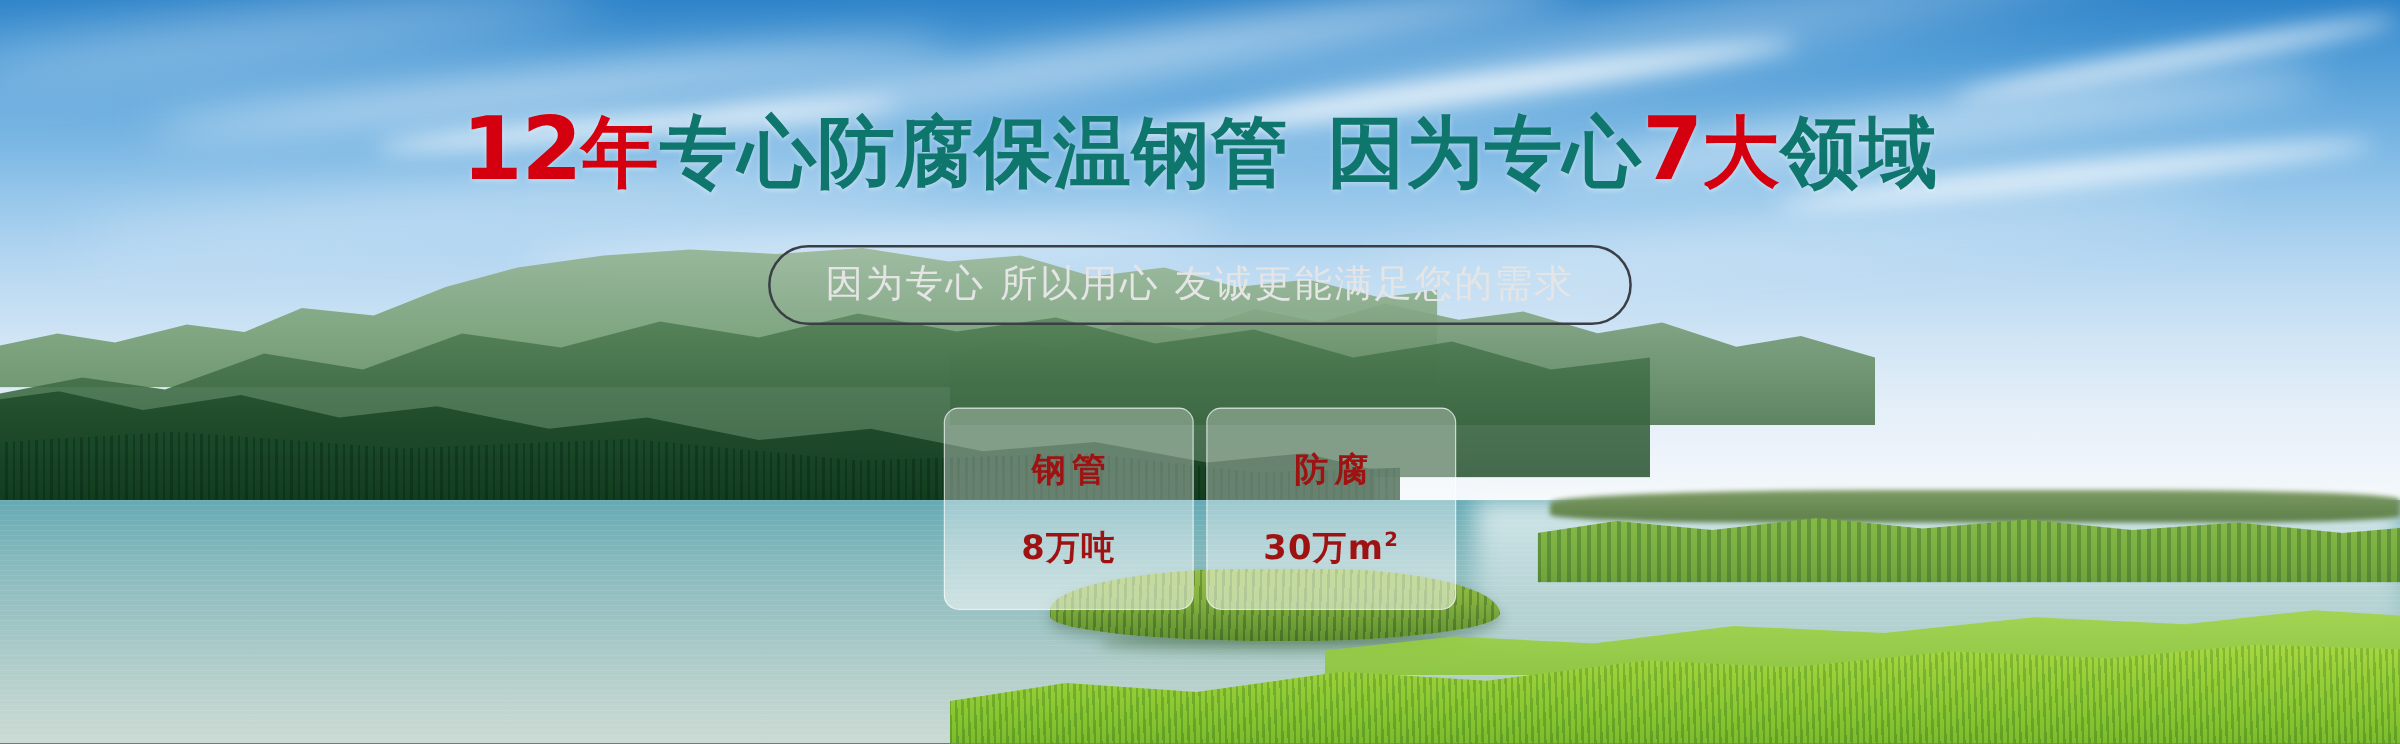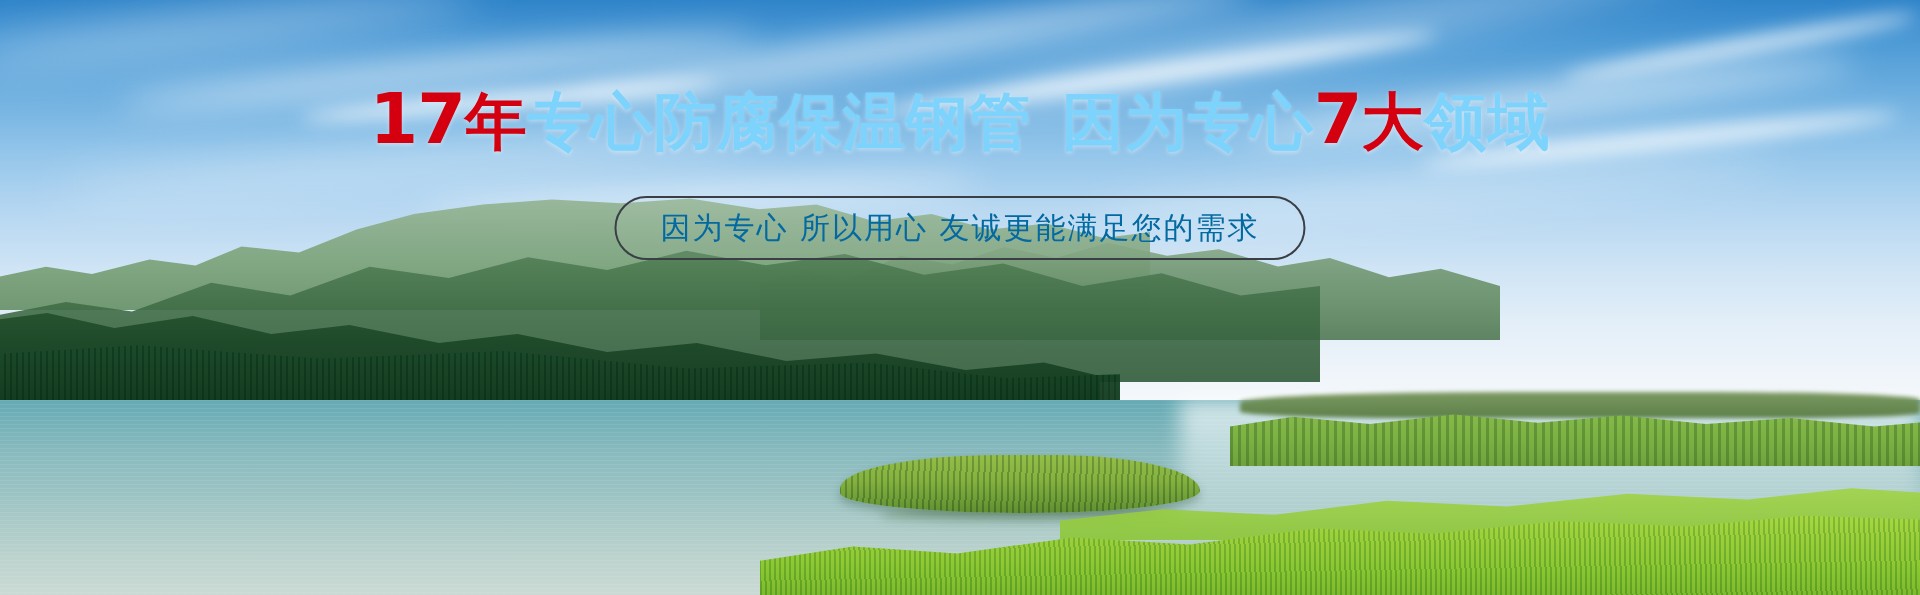--- a/index.html
+++ b/index.html
@@ -184,40 +184,40 @@
     line-height:1;
     color:#262626;
     text-shadow:0 2px 4px rgba(255,255,255,0.38);
   }
   .headline .num {
     font-size:70px;
     font-weight:bold;
     letter-spacing:-1px;
   }
   .hl-red { color:#d4000f; }
-  .hl-dark { color:#7dd3fc; }
+  .hl-dark { color:#0f766e; }
   .hl-gap { display:inline-block; width:30px; }
 
   
   .subtitle-pill {
     position:absolute;
     left:50%; transform:translateX(-50%);
     top:196px;
     padding:11px 44px;
     border:2px solid #3a3f45;
     border-radius:40px;
     background:rgba(255,255,255,0.06);
     white-space:nowrap;
   }
   .subtitle-text {
     font-family:"DejaVu Sans","Liberation Sans",sans-serif;
     font-size:30px;
     font-weight:500;
     letter-spacing:2px;
-    color:#0369a1;
+    color:#e5e5e5;
     line-height:1.25;
   }
 
   
   .cards {
     position:absolute;
     left:50%; transform:translateX(-50%);
     top:326px;
     display:flex;
     gap:10px;
@@ -290,27 +290,35 @@
   <div class="lake-ripples"></div>
   <div class="water-sheen"></div>
   <div class="marsh-far"></div>
   <div class="marsh"></div>
   <div class="island-refl"></div>
   <div class="island"></div>
   <div class="grass-fg2"></div>
   <div class="grass-fg"></div>
 
   <div class="headline">
-    <span class="num hl-red">17</span><span class="hl-red">年</span><span class="hl-dark">专心防腐保温钢管</span><span class="hl-gap"></span><span class="hl-dark">因为专心</span><span class="num hl-red">7</span><span class="hl-red">大</span><span class="hl-dark">领域</span>
+    <span class="num hl-red">12</span><span class="hl-red">年</span><span class="hl-dark">专心防腐保温钢管</span><span class="hl-gap"></span><span class="hl-dark">因为专心</span><span class="num hl-red">7</span><span class="hl-red">大</span><span class="hl-dark">领域</span>
   </div>
 
   <div class="subtitle-pill">
     <span class="subtitle-text">因为专心 所以用心  友诚更能满足您的需求</span>
   </div>
 
   <div class="cards">
 
-
+    <div class="card">
+      <div class="card-title">钢管</div>
+      <div class="card-value"><span>8万吨</span></div>
+    </div>
+
+    <div class="card">
+      <div class="card-title">防腐</div>
+      <div class="card-value"><span>30万m</span><sup>2</sup></div>
+    </div>
 
 
   </div>
 
 </div>
 
 </body></html>

